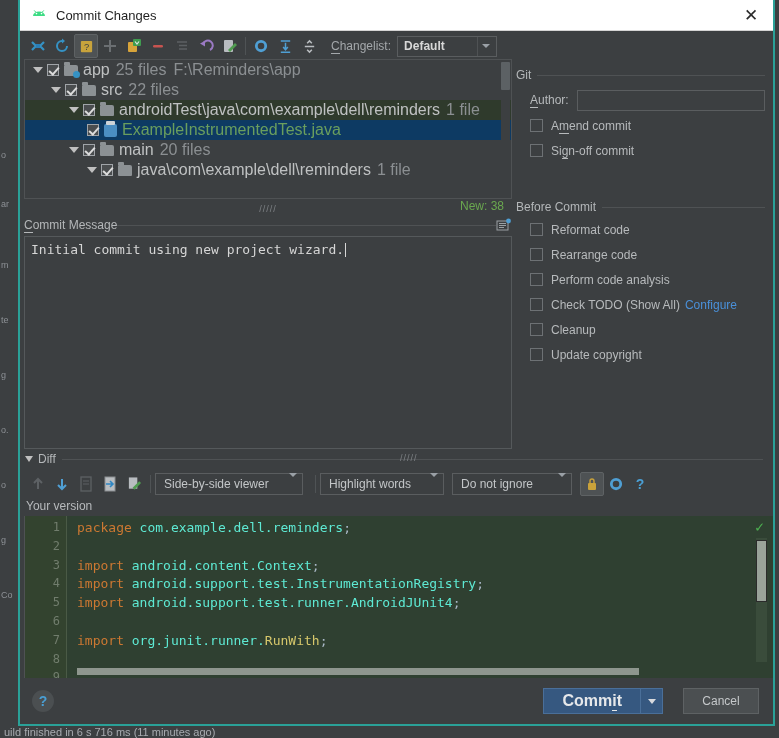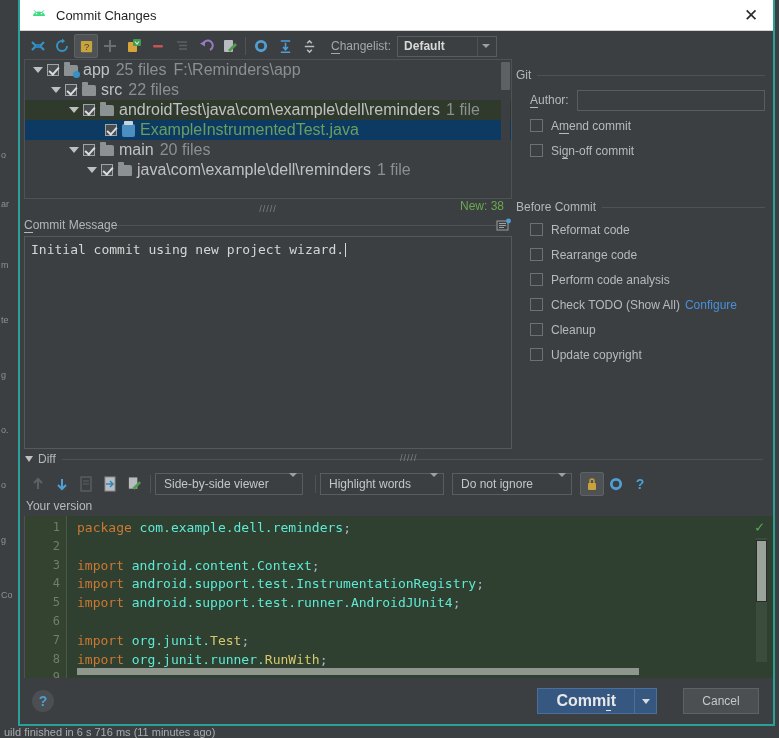--- a/index.html
+++ b/index.html
@@ -239,21 +239,21 @@
     cursor: pointer;
   }
   #commit-btn u { text-decoration: none; border-bottom: 1px solid #e6e8ea; }
   #commit-arrow {
     height: 26px; width: 22px; background: #365880; border: 1px solid #4a6f99; border-left: none;
     display: flex; align-items: center; justify-content: center; cursor: pointer;
   }
   #cancel-btn {
     height: 26px; min-width: 76px; background: #4b4f51; border: 1px solid #5e6264; color: #c5c8ca;
     display: flex; align-items: center; justify-content: center; font-size: 12px;
-    margin-left: 26px; cursor: pointer;
+    margin-left: 20px; cursor: pointer;
   }
   .caret-w { width: 0; height: 0; border-left: 4px solid transparent; border-right: 4px solid transparent; border-top: 5px solid #d8dade; }
 </style>
 </head>
 <body>
 
 <div id="bg-ide">
   <div id="bg-left-strip">
       <div style="position: absolute; top: 120px;">o</div>
       <div style="position: absolute; top: 169px;">ar</div>
@@ -398,21 +398,21 @@
           </div>
 
           <div class="trow hl-green" style="padding-left:40px">
             <span class="arrow-d"></span>
             <span class="cbx on"></span>
             <span class="folder"></span>
             <span class="tname">androidTest\java\com\example\dell\reminders</span>
             <span class="tmeta">1 file</span>
           </div>
 
-          <div class="trow hl-blue" style="padding-left:80px">
+          <div class="trow hl-blue" style="padding-left:62px">
             <span class="cbx on"></span>
             <span class="javaicon"></span>
             <span class="tname green">ExampleInstrumentedTest.java</span>
           </div>
 
           <div class="trow" style="padding-left:40px">
             <span class="arrow-d"></span>
             <span class="cbx on"></span>
             <span class="folder"></span>
             <span class="tname">main</span>
@@ -593,21 +593,20 @@
         <div>9</div>
 
       </div>
       <div id="codelines">
           <div><span class="k">package</span><span class="id"> com.example.dell.reminders</span><span class="p">;</span></div>
           <div>&nbsp;</div>
           <div><span class="k">import</span><span class="id"> android.content.Context</span><span class="p">;</span></div>
           <div><span class="k">import</span><span class="id"> android.support.test.InstrumentationRegistry</span><span class="p">;</span></div>
           <div><span class="k">import</span><span class="id"> android.support.test.runner.AndroidJUnit4</span><span class="p">;</span></div>
           <div>&nbsp;</div>
-          <div><span class="k">import</span><span class="id"> org.junit.</span><span class="ty">Test</span><span class="p">;</span></div>
           <div><span class="k">import</span><span class="id"> org.junit.runner.</span><span class="ty">RunWith</span><span class="p">;</span></div>
           <div>&nbsp;</div>
         </div>
       <div id="code-check">✓</div>
       <div id="code-scroll"></div>
       <div id="code-thumb"></div>
       <div id="code-hscroll"></div>
     </div>
 
     <div id="bottom">

